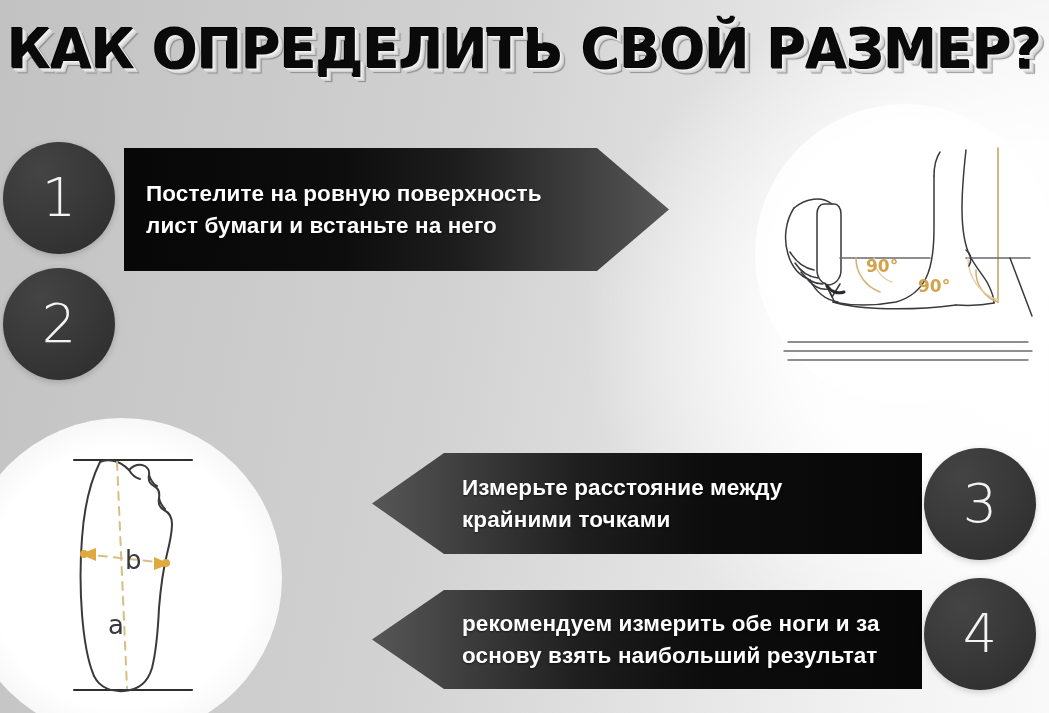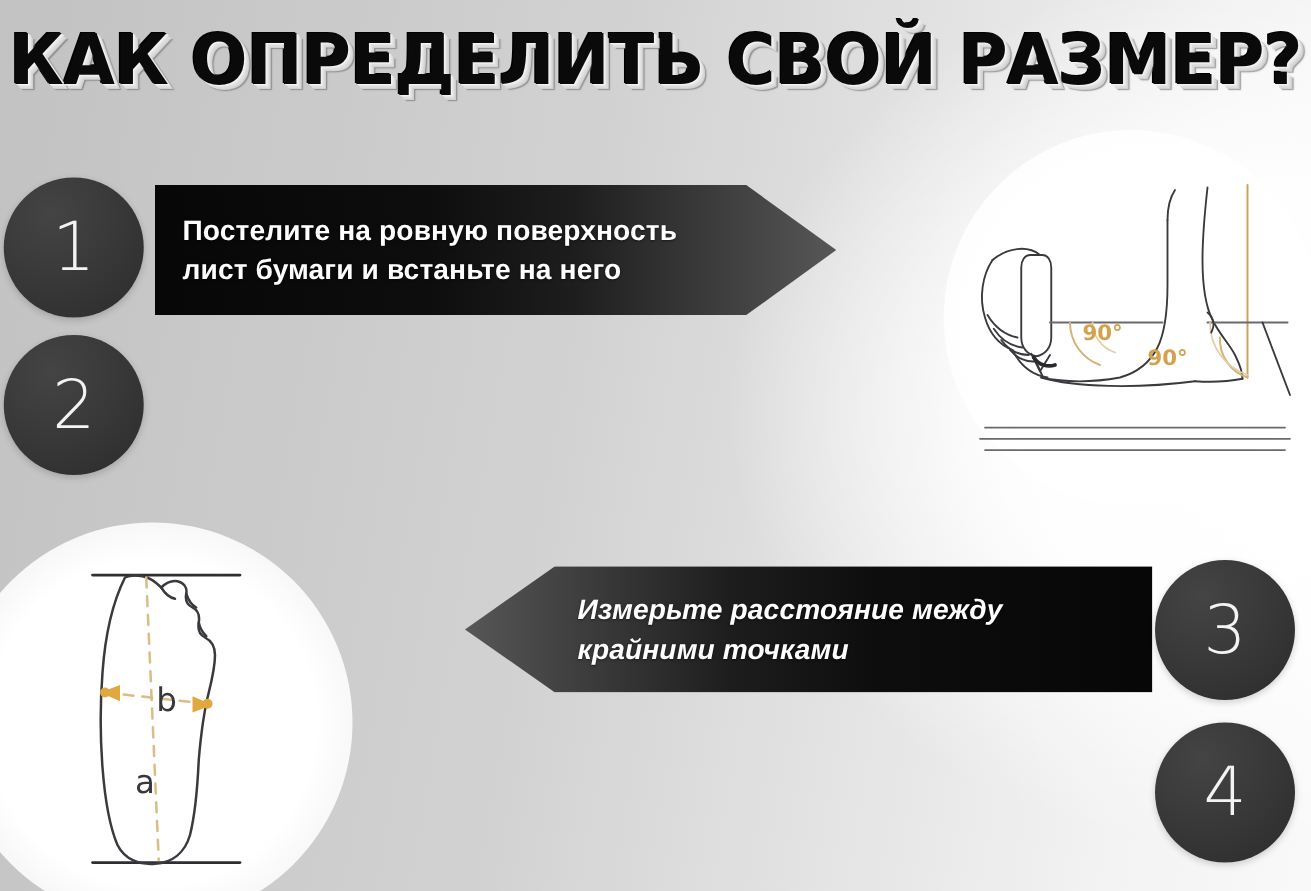--- a/index.html
+++ b/index.html
@@ -100,23 +100,23 @@
     background: linear-gradient(90deg, #070707 0%, #0d0d0d 40%, #1e1e1e 62%, #3c3c3c 82%, #575757 100%);
     clip-path: polygon(0 0, calc(100% - 72px) 0, 100% 50%, calc(100% - 72px) 100%, 0 100%);
   }
   .banner.right .txt { padding-left: 22px; }
 
   
   .banner.left {
     background: linear-gradient(90deg, #575757 0%, #3c3c3c 18%, #1e1e1e 38%, #0d0d0d 60%, #070707 100%);
     clip-path: polygon(72px 0, 100% 0, 100% 100%, 72px 100%, 0 50%);
   }
-  .banner.left .txt { padding-left: 90px; font-style: italic; }
-
-  #banner-1 { left: 124px; top: 148px; width: 545px; height: 104px; }
+  .banner.left .txt { padding-left: 90px; }
+
+  #banner-1 { left: 124px; top: 148px; width: 545px; height: 123px; }
   #banner-2 { left: 124px; top: 273px; width: 545px; height: 103px; }
   #banner-3 { left: 372px; top: 453px; width: 550px; height: 101px; }
   #banner-4 { left: 372px; top: 590px; width: 550px; height: 99px; }
 
   
   .illus { position: absolute; text-align: right; }
   #illus-top    { left: 770px; top: 120px; width: 275px; height: 270px; }
   #illus-bottom { left: 22px;  top: 438px; width: 250px; height: 272px; }
   .illus svg { display: block; width: 100%; height: 100%; }
   .gold-txt {
@@ -155,20 +155,24 @@
   </div>
 
   <div class="banner left" id="banner-3">
     <div class="txt">Измерьте расстояние между
 крайними точками</div>
   </div>
   <div class="badge" id="badge-3">
     <span>3</span>
   </div>
 
+  <div class="banner left" id="banner-4">
+    <div class="txt">рекомендуем измерить обе ноги и за
+основу взять наибольший результат</div>
+  </div>
   <div class="badge" id="badge-4">
     <span>4</span>
   </div>
 
   <div class="illus" id="illus-top">
     <svg viewBox="0 0 275 270" xmlns="http://www.w3.org/2000/svg">
       <g fill="none" stroke="#3a3a3e" stroke-width="1.5" stroke-linecap="round" stroke-linejoin="round">
 
         <path d="M24 88 C16 100 13 118 18 134 C22 148 30 156 40 160"></path>
         <path d="M20 132 C26 142 34 148 44 150"></path>

